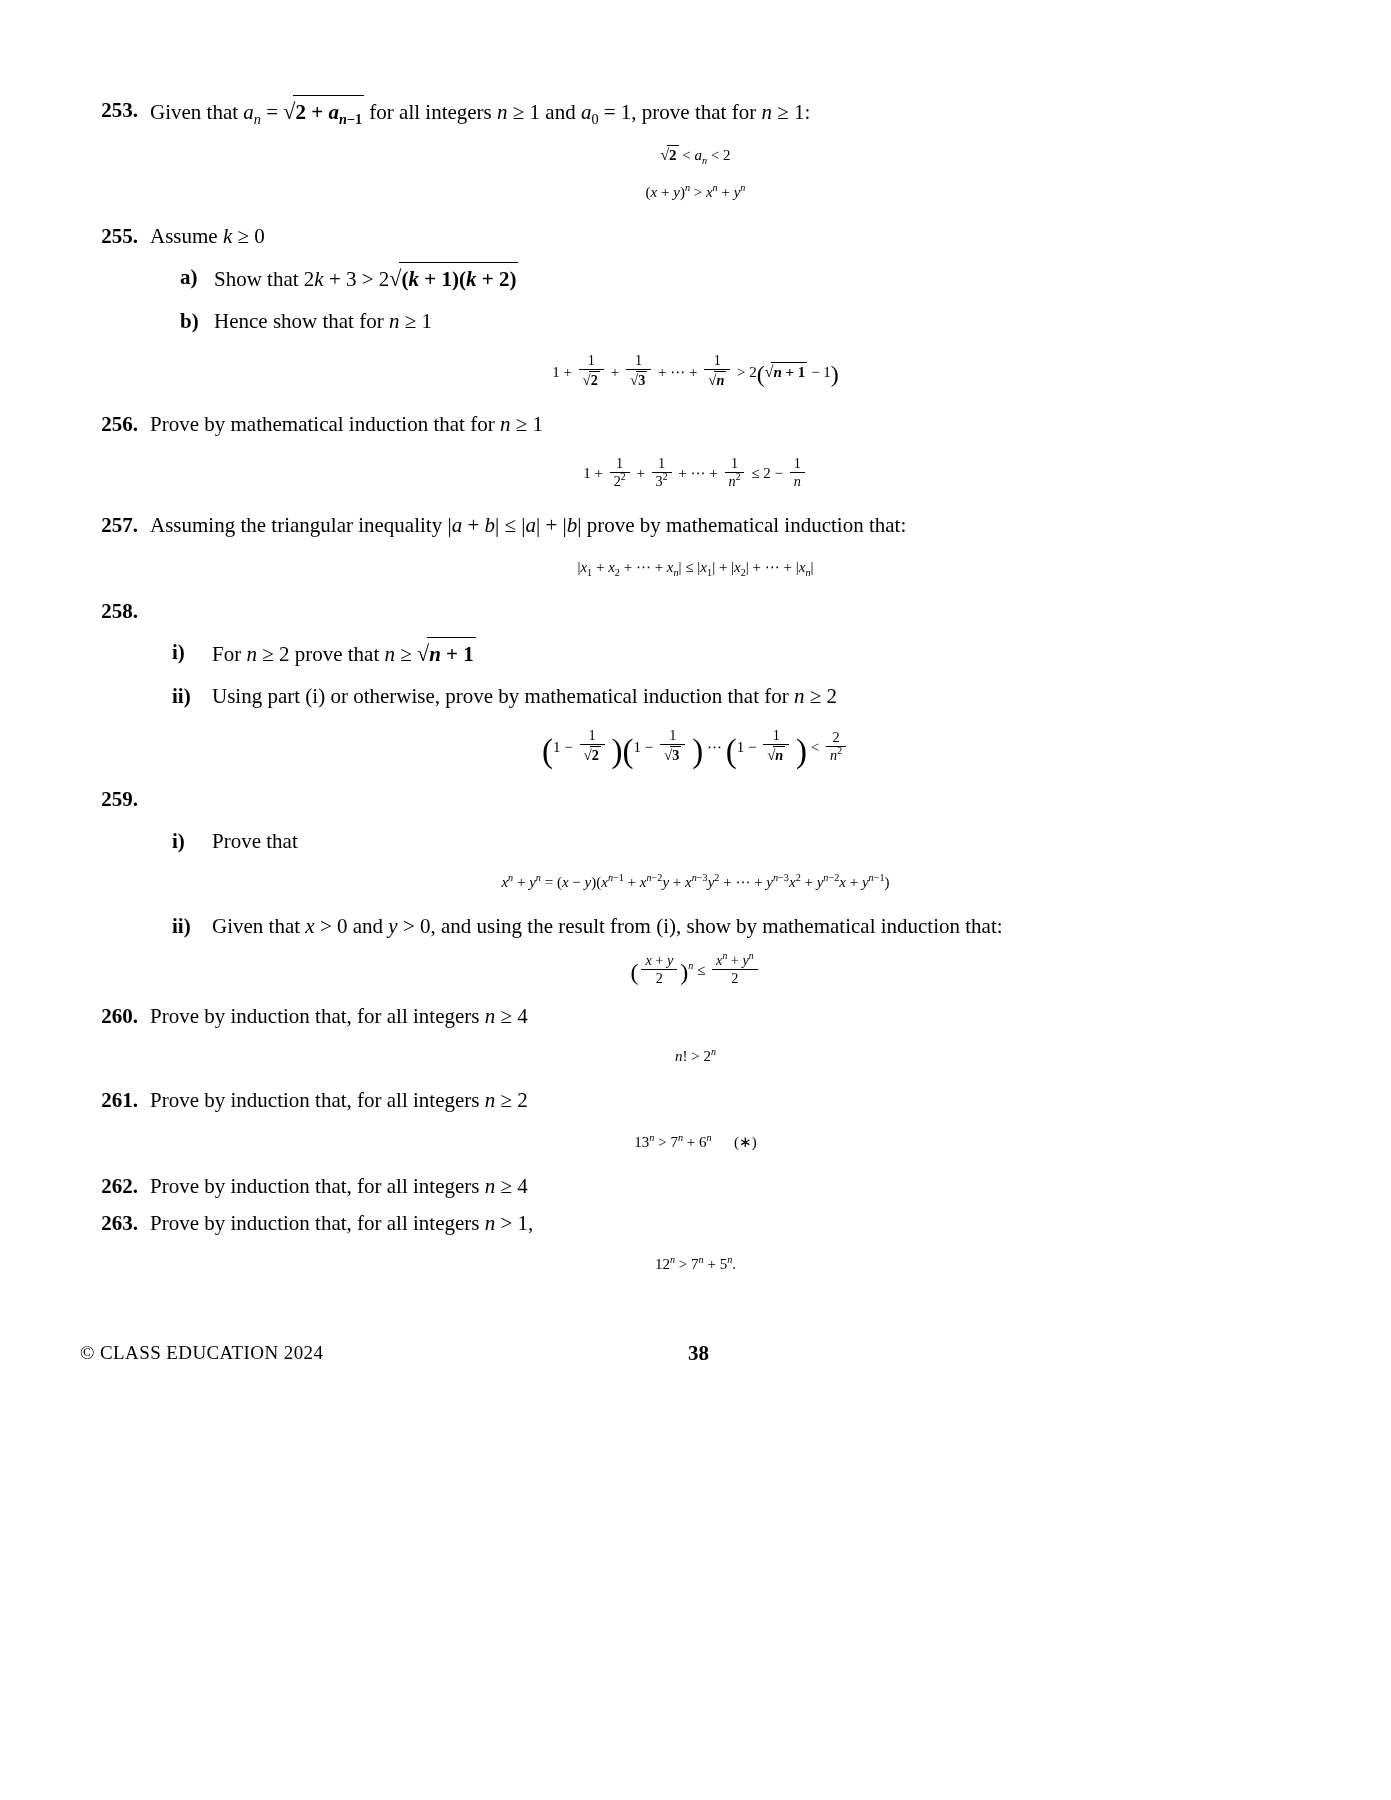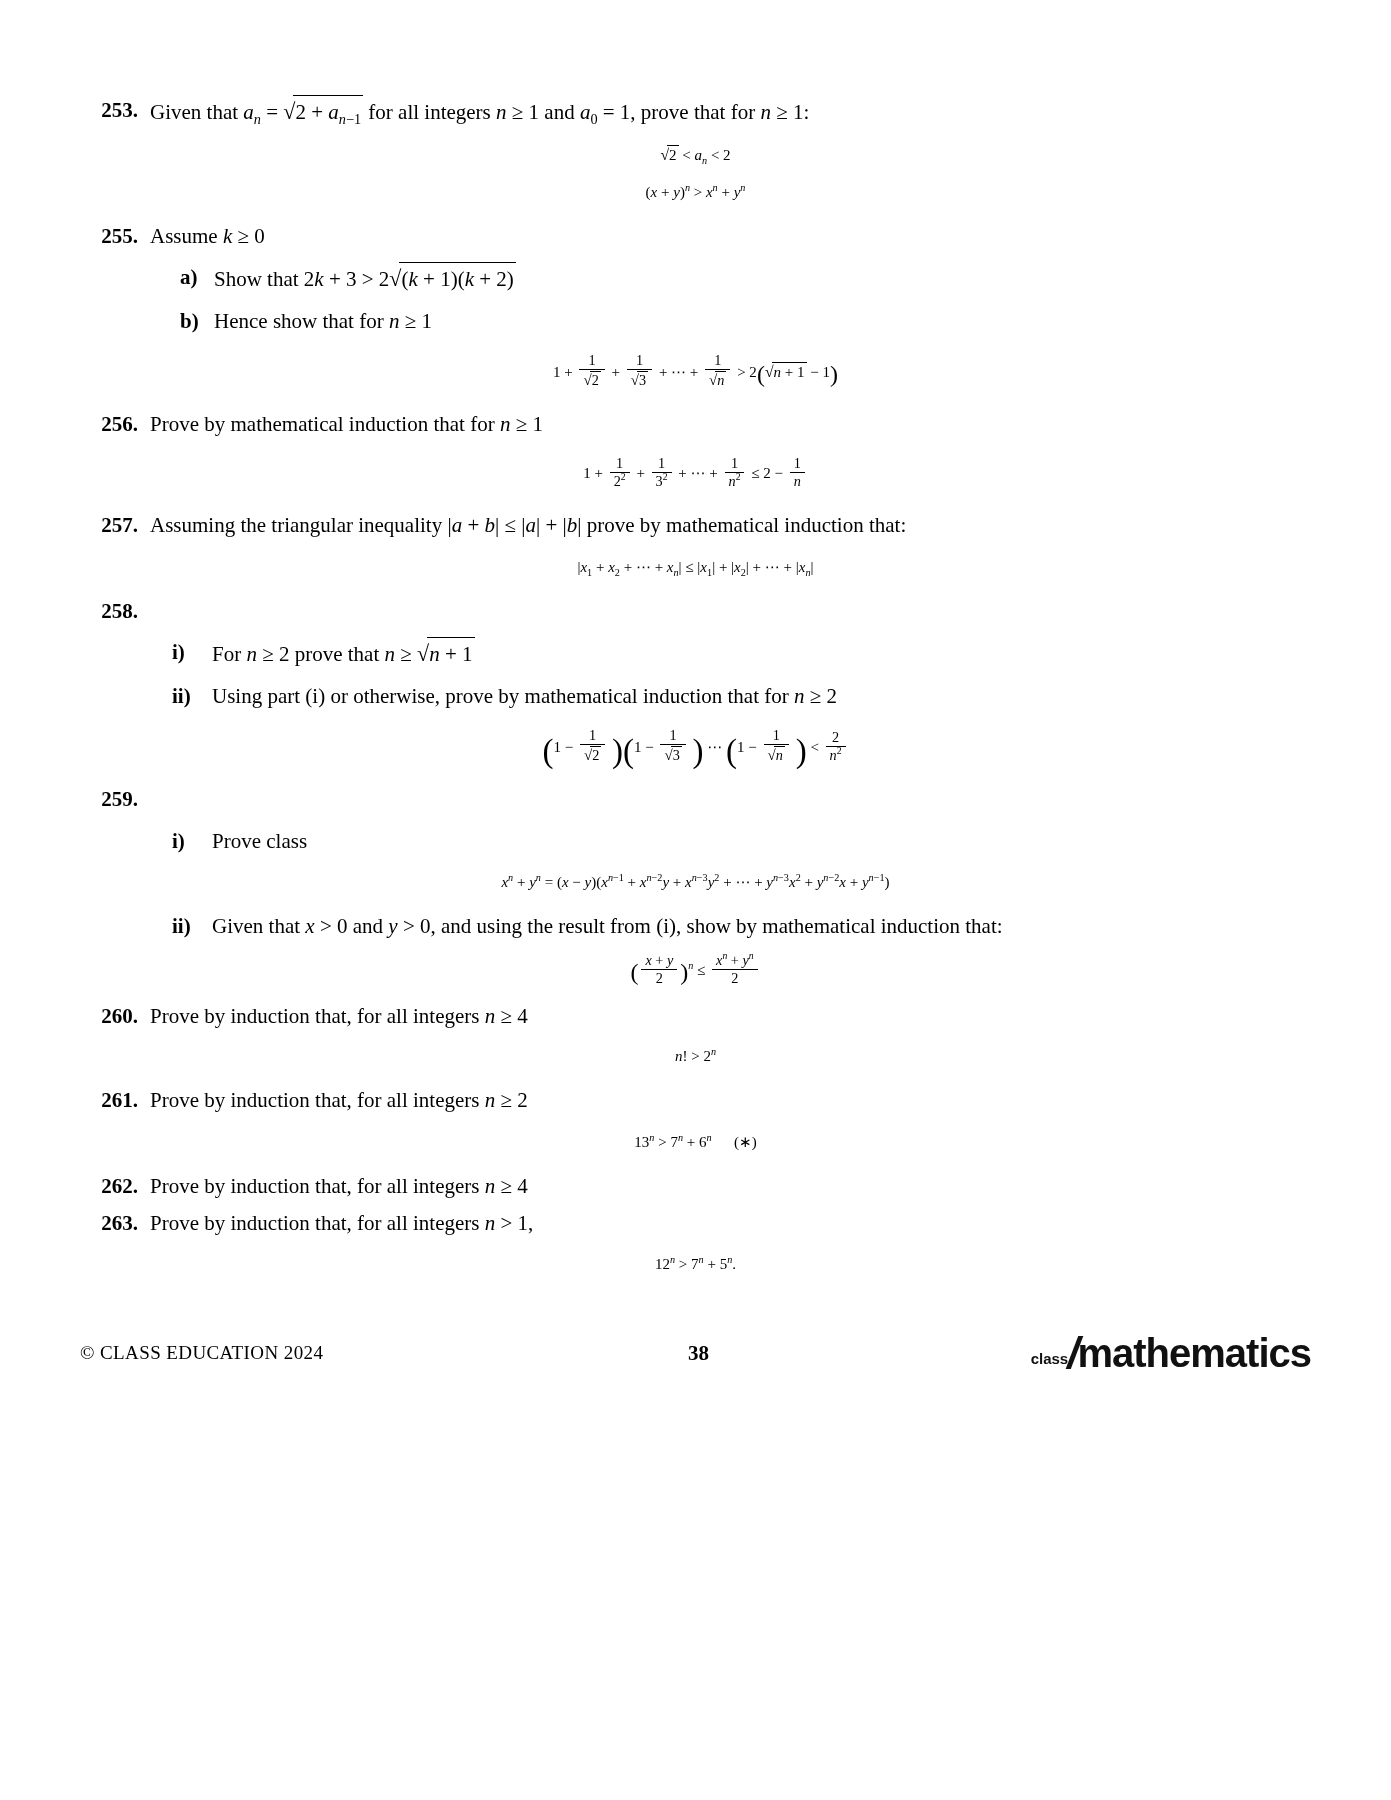--- a/index.html
+++ b/index.html
@@ -86,20 +86,21 @@
   .sqrt {
     display: inline-block;
     white-space: nowrap;
   }
   .sqrt .rad { font-size: 1.05em; }
   .sqrt .arg {
     border-top: 1.3px solid #000;
     padding: 1px 2px 0 2px;
     display: inline-block;
     margin-left: -2px;
+    font-weight: bold;
   }
   sup { font-size: 0.68em; vertical-align: super; line-height: 0;}
   sub { font-size: 0.68em; vertical-align: sub; line-height: 0;}
   .bigparen {
     font-size: 1.6em;
     vertical-align: -0.22em;
     line-height: 0.6;
     display: inline-block;
   }
   .hugeparen {
@@ -265,21 +266,21 @@
     <span class="hugeparen">)</span> &lt;
     <span class="frac"><span class="num">2</span><span class="den"><i>n</i><sup>2</sup></span></span>
   </div>
 
   <div class="qblock">
     <div class="qnum">259.</div>
     <div class="qtext"></div>
   </div>
   <div class="sub2">
     <div class="sublabel">i)</div>
-    <div class="subtext">Prove class</div>
+    <div class="subtext">Prove that</div>
   </div>
   <div class="display">
     <i>x</i><sup><i>n</i></sup> + <i>y</i><sup><i>n</i></sup> = (<i>x</i> − <i>y</i>)(<i>x</i><sup><i>n</i>−1</sup> + <i>x</i><sup><i>n</i>−2</sup><i>y</i> + <i>x</i><sup><i>n</i>−3</sup><i>y</i><sup>2</sup> + ⋯ + <i>y</i><sup><i>n</i>−3</sup><i>x</i><sup>2</sup> + <i>y</i><sup><i>n</i>−2</sup><i>x</i> + <i>y</i><sup><i>n</i>−1</sup>)
   </div>
   <div class="sub2">
     <div class="sublabel">ii)</div>
     <div class="subtext">
       Given that <i>x</i> &gt; 0 and <i>y</i> &gt; 0, and using the result from (i), show by mathematical induction that:
     </div>
   </div>
@@ -323,20 +324,15 @@
       Prove by induction that, for all integers <i>n</i> &gt; 1,
     </div>
   </div>
   <div class="display">
     12<sup><i>n</i></sup> &gt; 7<sup><i>n</i></sup> + 5<sup><i>n</i></sup>.
   </div>
 
   <div class="footer">
     <div class="copyright">© CLASS EDUCATION 2024</div>
     <div class="pageno">38</div>
-    <div class="logo">
-      <span class="lclass">class</span>
-      <span class="lslash">/</span>
-      <span class="lmath">mathematics</span>
-    </div>
   </div>
 
 </div>
 
 </body></html>

